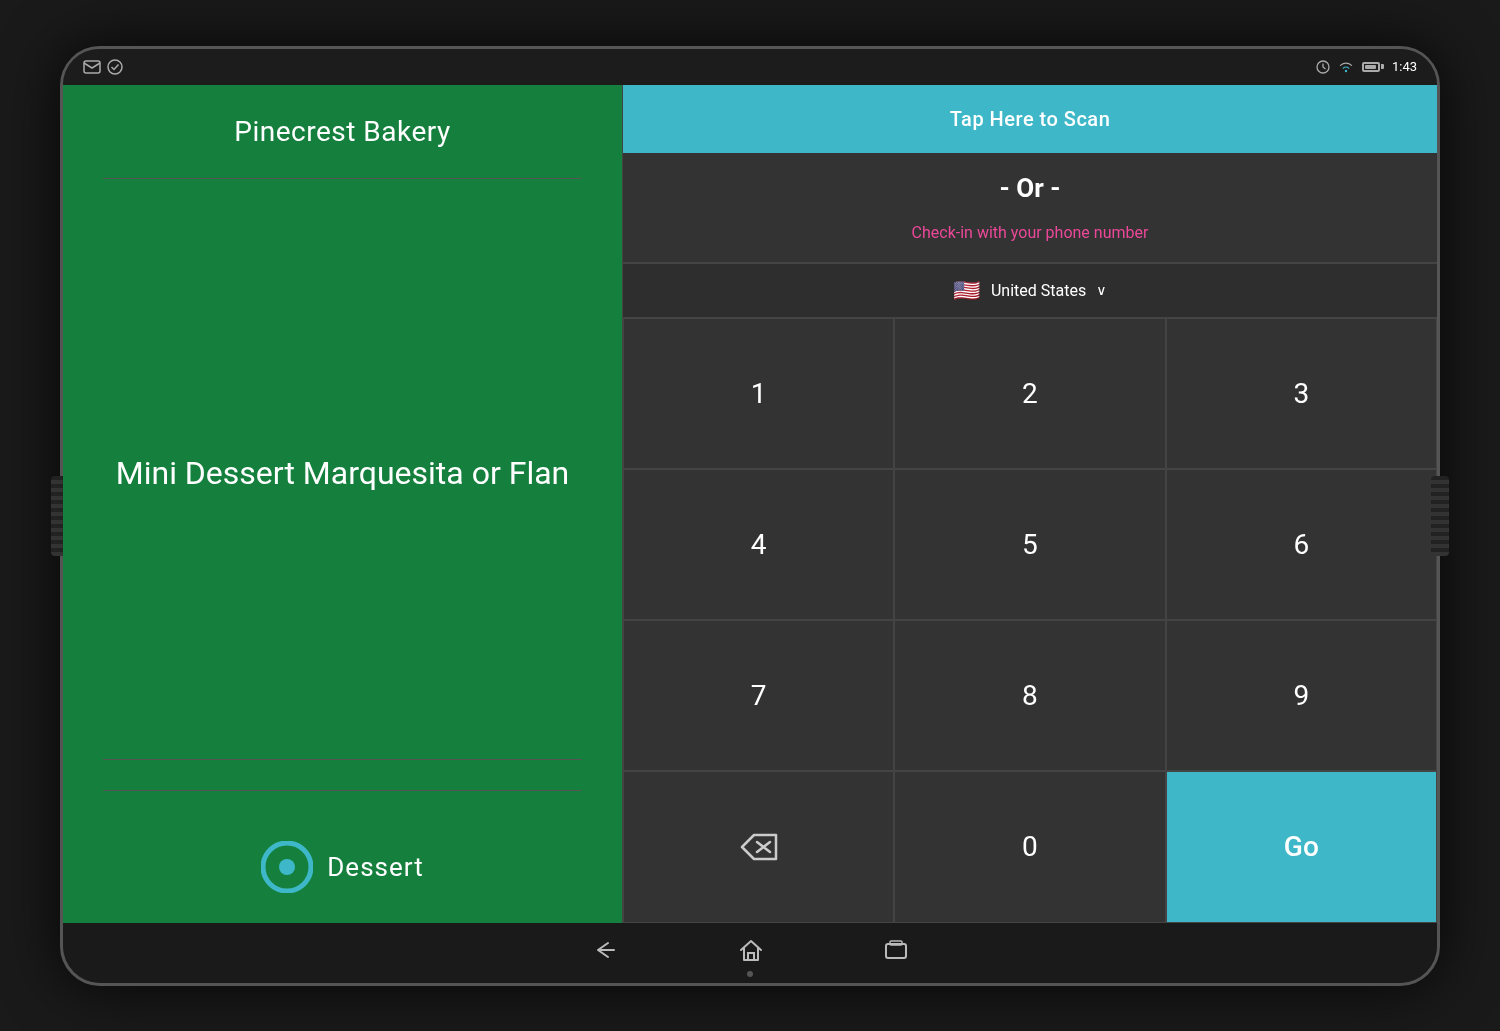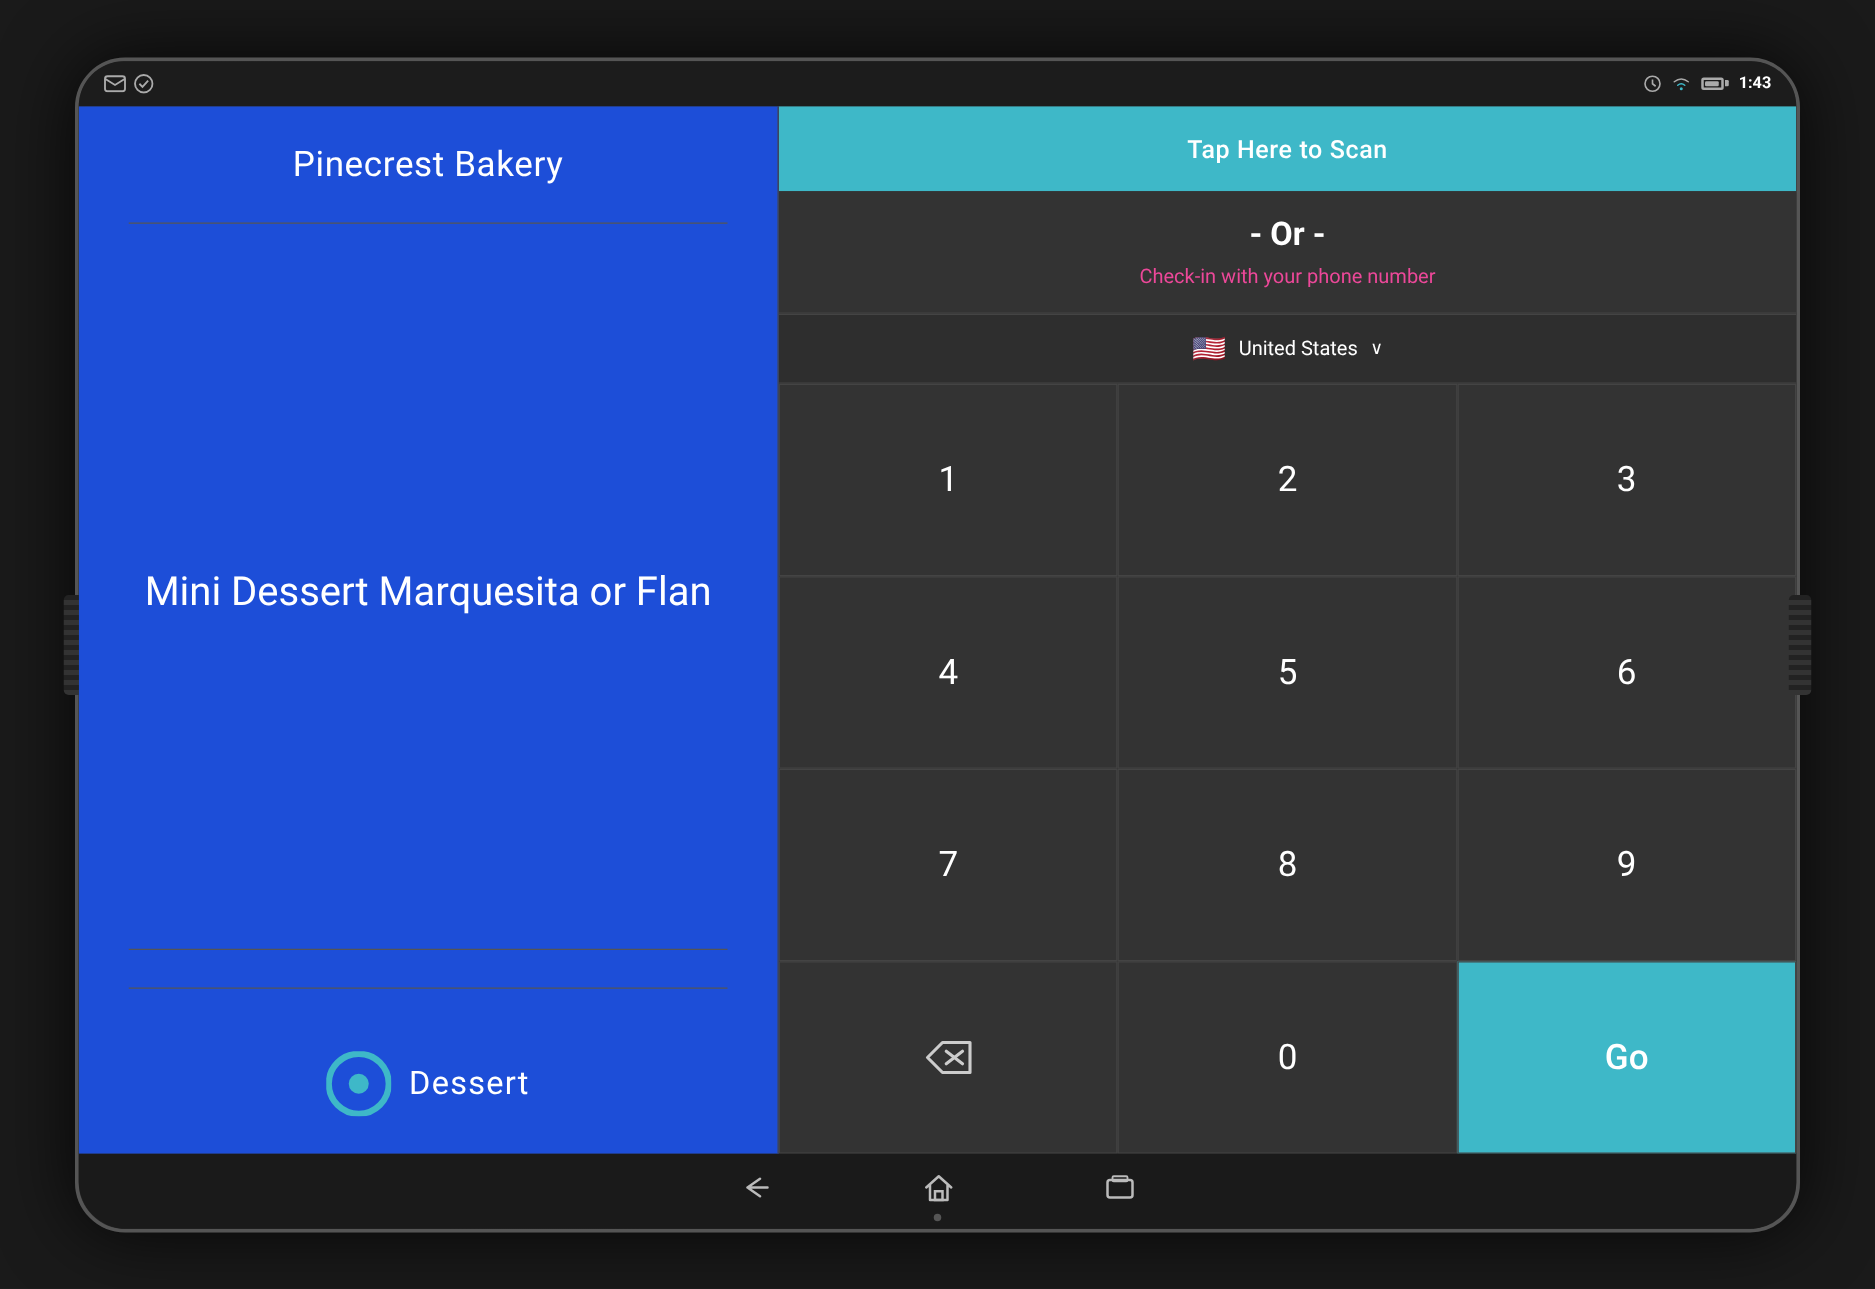--- a/index.html
+++ b/index.html
@@ -49,21 +49,21 @@
     .status-bar-right {
       display: flex;
       align-items: center;
       gap: 8px;
       color: #aaa;
       font-size: 12px;
     }
 
     .status-time {
       color: #fff;
-      font-weight: bold;
+      font-weight: normal;
       font-size: 13px;
     }
 
     
     .screen {
       flex: 1;
       background: #2a2a2a;
       display: flex;
       flex-direction: column;
       overflow: hidden;
@@ -72,21 +72,21 @@
     
     .app-content {
       flex: 1;
       display: flex;
       gap: 0;
     }
 
     
     .left-panel {
       width: 560px;
-      background: #1d4ed8;
+      background: #15803d;
       display: flex;
       flex-direction: column;
       align-items: center;
       padding: 30px 40px;
       border-right: 1px solid #444;
       position: relative;
     }
 
     .bakery-name {
       color: #fff;
@@ -182,21 +182,21 @@
       background: #333;
       padding: 20px;
       text-align: center;
       border-bottom: 1px solid #444;
     }
 
     .or-text {
       color: #fff;
       font-size: 26px;
       font-weight: 700;
-      margin-bottom: 8px;
+      margin-bottom: 20px;
     }
 
     .checkin-text {
       color: #ec4899;
       font-size: 16px;
     }
 
     .country-selector {
       background: #2e2e2e;
       border-top: 1px solid #444;

